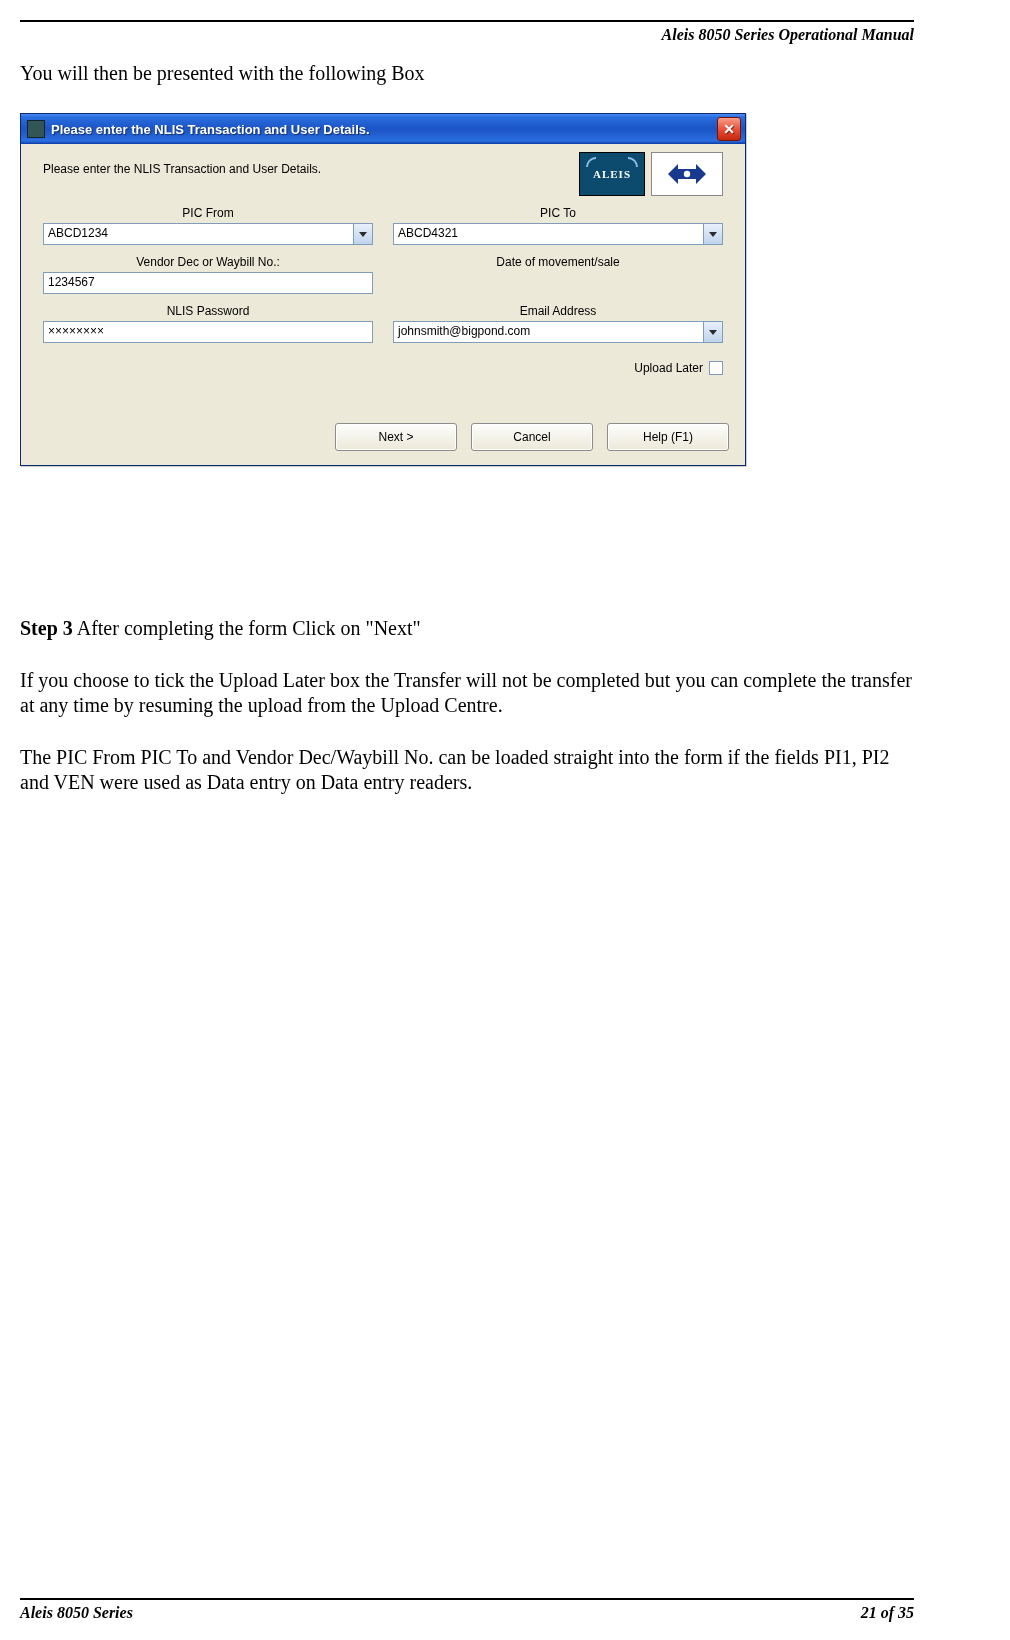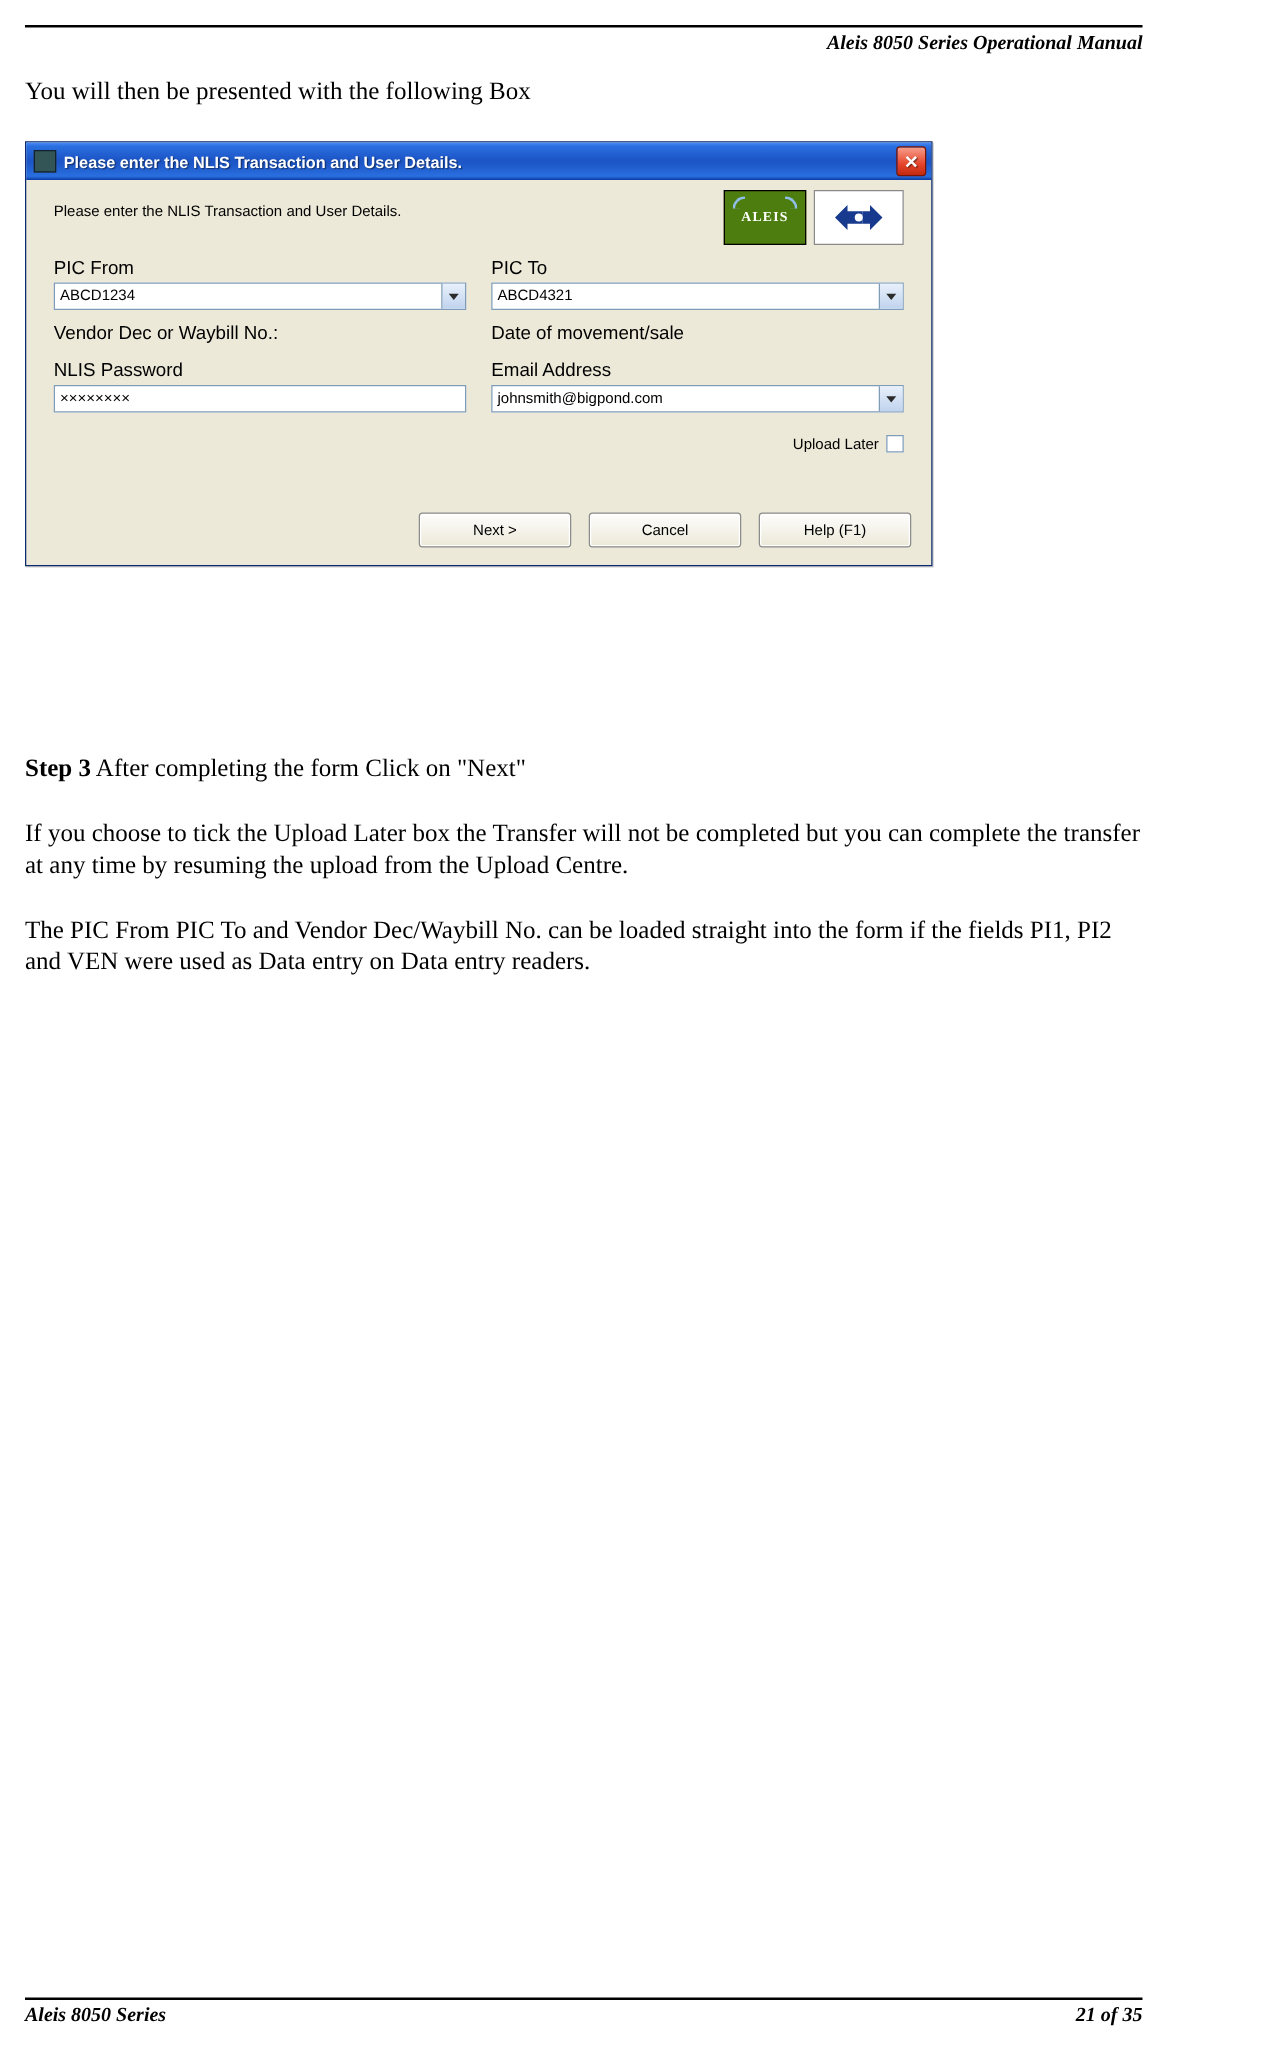--- a/index.html
+++ b/index.html
@@ -77,21 +77,21 @@
     font-size:12px;
     margin-bottom:16px;
   }
   .logo-group {
     position:absolute;
     right:22px; top:8px;
     display:flex; gap:6px; align-items:center;
   }
   .logo-aleis {
     width:64px;height:42px;
-    background:#4d7c0f;
+    background:#0c4a6e;
     border:1px solid #000;
     color:#fff;font-size:11px;font-weight:bold;
     display:flex;align-items:center;justify-content:center;
     font-family:"Times New Roman",serif;
     letter-spacing:1px;
     position:relative;
   }
   .logo-aleis::before,
   .logo-aleis::after{
     content:"";
@@ -112,22 +112,23 @@
   .logo-id svg{display:block;}
   .form-grid {
     display:grid;
     grid-template-columns: 1fr 1fr;
     column-gap: 20px;
     row-gap: 10px;
     margin-top:30px;
   }
   .field label{
     display:block;
-    font-size:15px;
+    font-size:12px;
     margin-bottom:3px;
+    text-align:center;
   }
   .combo, .textbox {
     display:flex;
     height:22px;
     background:#fff;
     border:1px solid #7f9db9;
     box-sizing:border-box;
   }
   .combo .val, .textbox .val{
     flex:1;
@@ -247,20 +248,23 @@
         <div class="field">
           <label>PIC To</label>
           <div class="combo">
             <div class="val">ABCD4321</div>
             <div class="drop"></div>
           </div>
         </div>
 
         <div class="field">
           <label>Vendor Dec or Waybill No.:</label>
+          <div class="textbox">
+            <div class="val">1234567</div>
+          </div>
         </div>
         <div class="field">
           <label>Date of movement/sale</label>
         </div>
 
         <div class="field">
           <label>NLIS Password</label>
           <div class="textbox">
             <div class="val">××××××××</div>
           </div>

